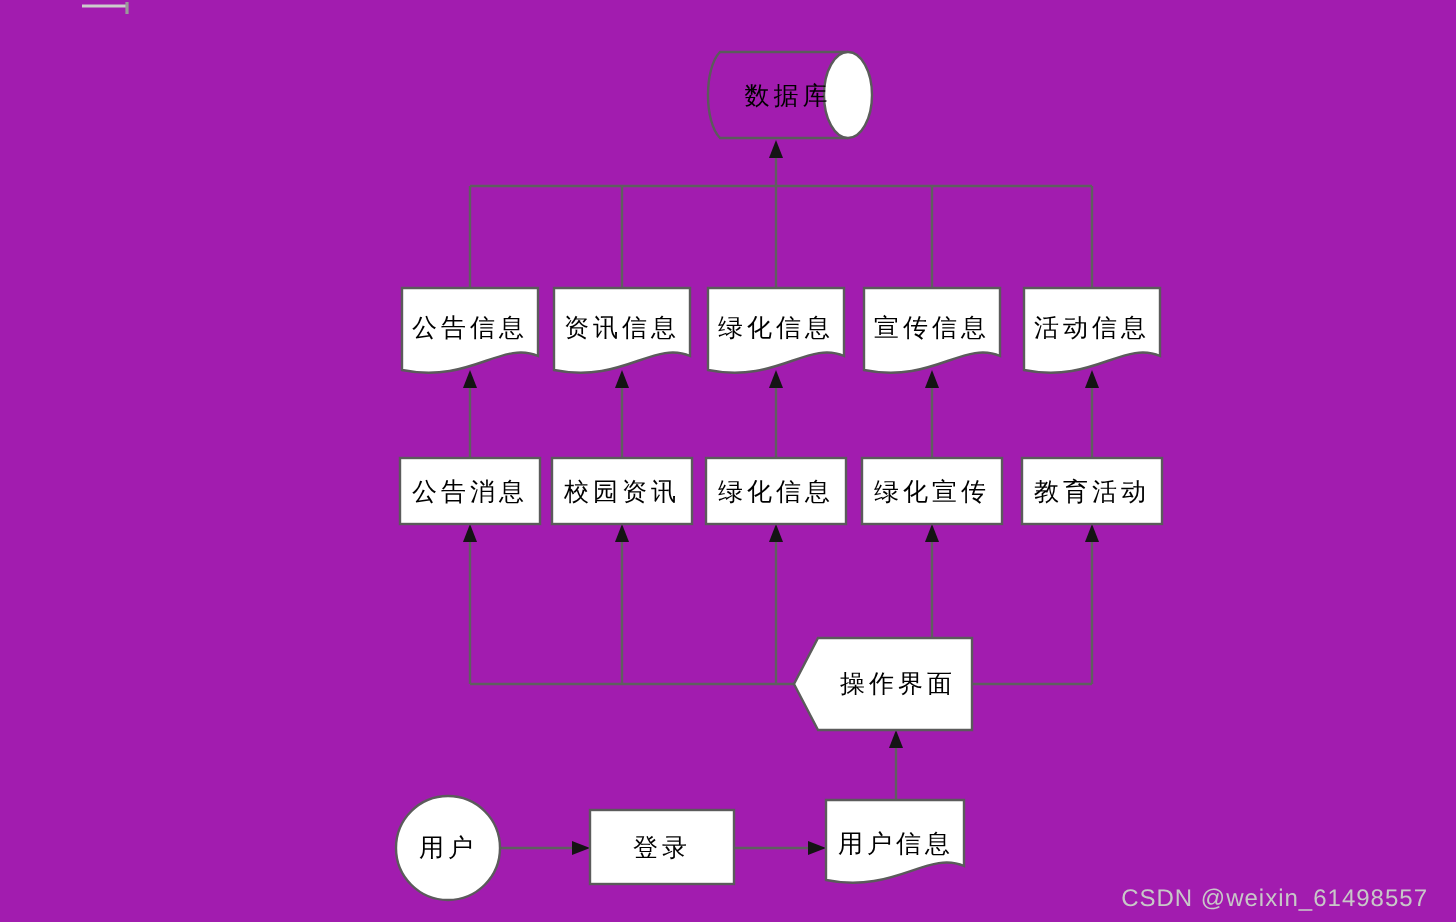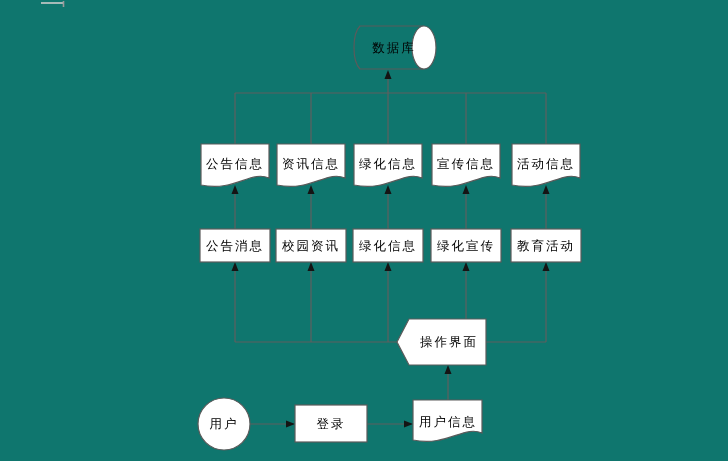--- a/index.html
+++ b/index.html
@@ -1,20 +1,20 @@
 <!DOCTYPE html>
 <html><head>
 <meta charset="utf-8">
 <style>
   html, body { margin: 0; padding: 0; background: #ffffff; }
   .stage {
     position: relative;
     width: 728px;
     height: 461px;
-    background: #0f766e;
+    background: #a21caf;
     overflow: hidden;
     font-family: "Liberation Sans", "DejaVu Sans", sans-serif;
   }
   svg.flowchart { position: absolute; left: 0; top: 0; }
   .shape { fill: #ffffff; stroke: #5b5b5b; stroke-width: 1.2; }
   .openshape { fill: none; stroke: #5b5b5b; stroke-width: 1.2; }
   .wire { fill: none; stroke: #5f5f5f; stroke-width: 1.2; }
   .head { fill: #141414; stroke: none; }
   .nodelabel {
     fill: #000000;
@@ -132,13 +132,14 @@
       <rect class="shape" x="295" y="405" width="72" height="37"></rect>
       <text class="nodelabel" x="331" y="428">登录</text>
     </g>
 
     <g>
       <path class="shape" d="M413,400 h69 v33 c-18,-8 -35,14 -69,7 z"></path>
       <text class="nodelabel" x="448" y="426">用户信息</text>
     </g>
   </svg>
 
+  <div class="watermark">CSDN @weixin_61498557</div>
 </div>
 
 </body></html>

